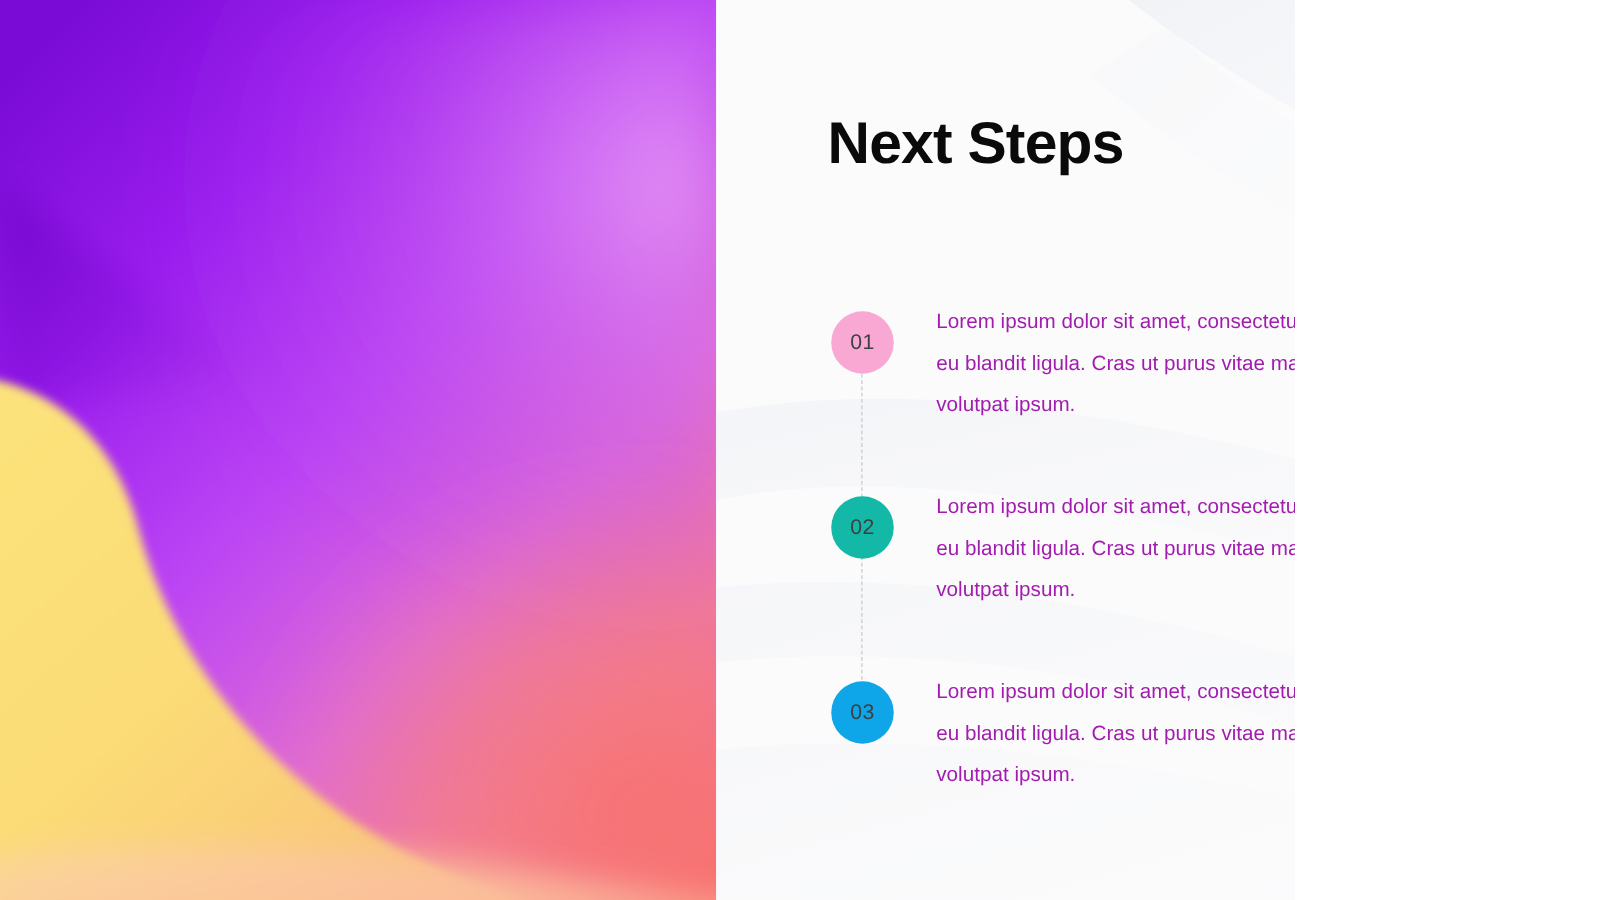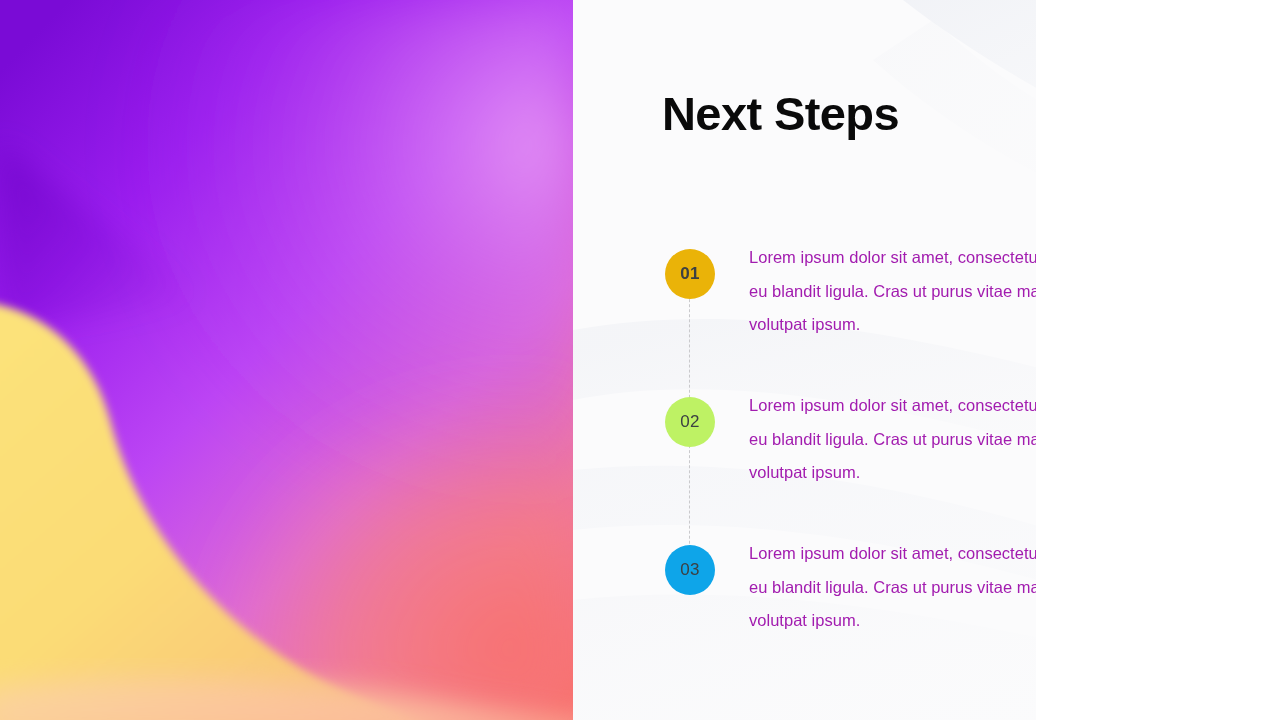--- a/index.html
+++ b/index.html
@@ -98,22 +98,22 @@
     width:50px; height:50px;
     border-radius:50%;
     display:flex;
     align-items:center;
     justify-content:center;
     font-size:17px;
     font-weight:normal;
     letter-spacing:0.3px;
     color:#3c4043;
   }
-  .step-1 .step-badge { background:#eab308;font-weight:bold; }
-  .step-2 .step-badge { background:#bef264; }
+  .step-1 .step-badge { background:#f9a8d4; }
+  .step-2 .step-badge { background:#14b8a6; }
   .step-3 .step-badge { background:#0ea5e9; }
 
   .step-body {
     position:absolute;
     left:176px;
     top:-8px;
     width:462px;
     font-size:16.5px;
     line-height:33.5px;
     letter-spacing:0.02px;

